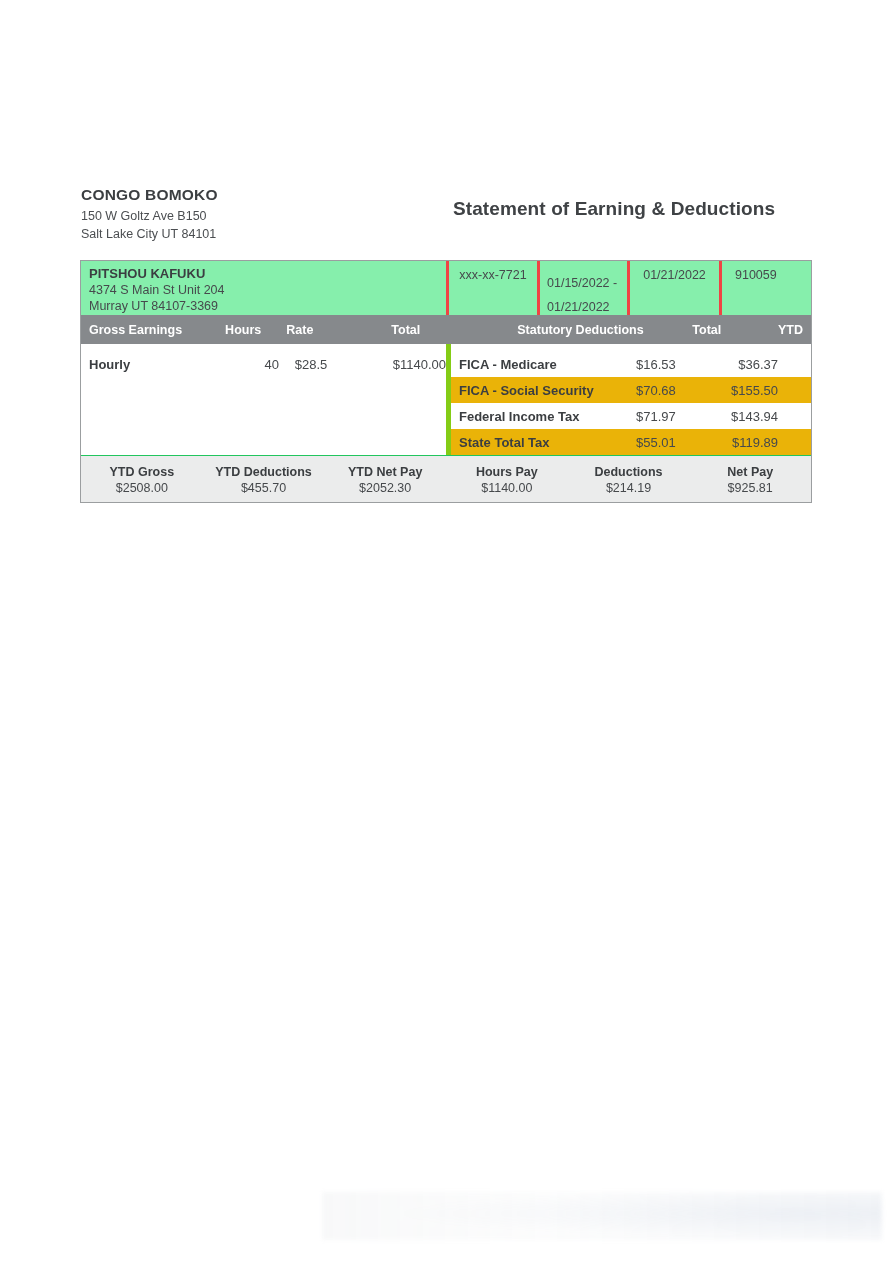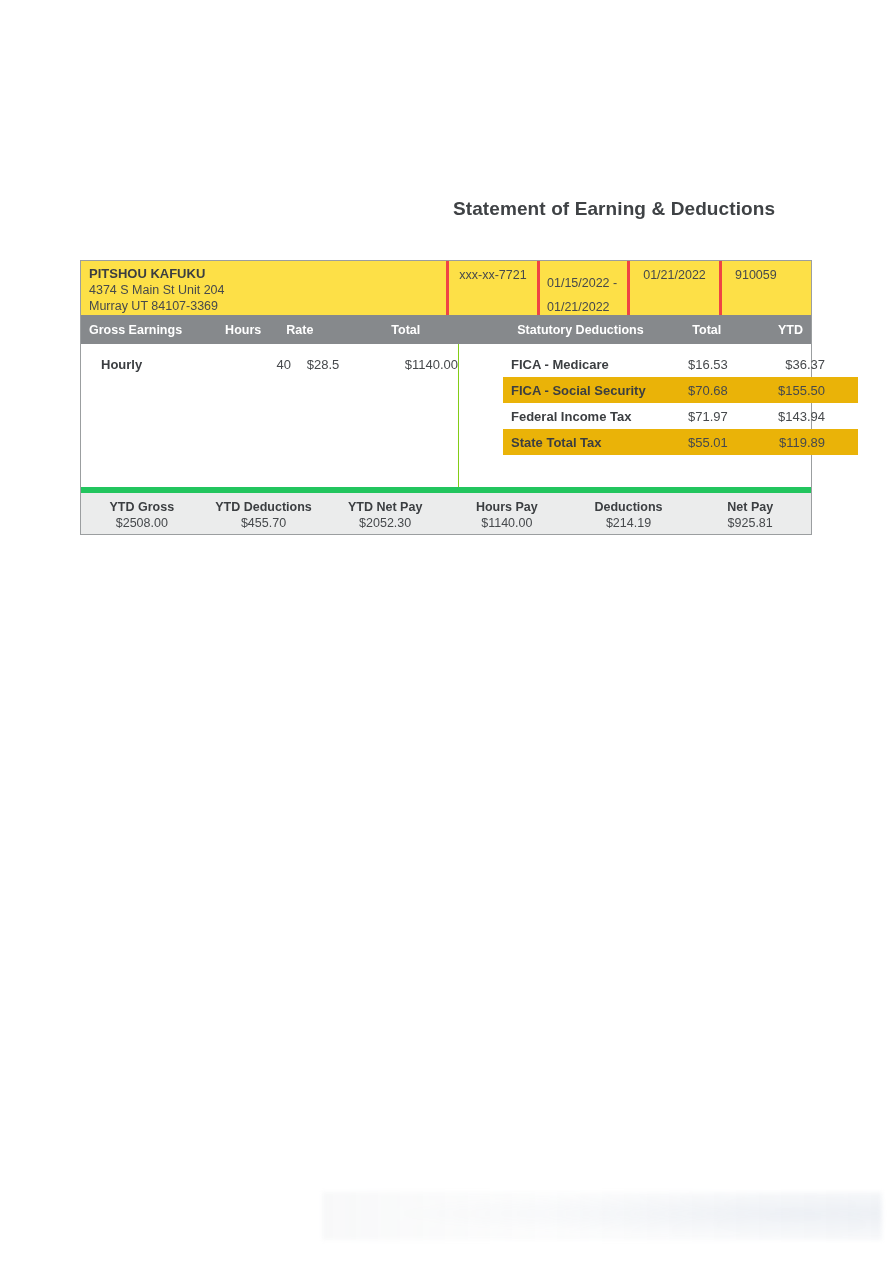--- a/index.html
+++ b/index.html
@@ -38,61 +38,61 @@
   }
   .hdr-row .c { padding: 0 8px; white-space: nowrap; }
 
   
   .col-name { width: 365px; }
   .col-ssn  { width: 91px;  text-align: center; }
   .col-pp   { width: 90px;  text-align: center; }
   .col-pd   { width: 92px;  text-align: center; }
   .col-id   { width: 92px;  text-align: center; }
 
-  .emp-row { display: flex; height: 54px; background: #fde047; }
+  .emp-row { display: flex; height: 54px; background: #86efac; }
   .emp-row > .cell { padding: 5px 8px; font-size: 12.5px; color: #46494c; }
   .emp-row > .cell + .cell { border-left: 3px solid #ef4444; }
   .emp-name { font-weight: bold; font-size: 13px; color: #3b3e41; margin-bottom: 2px; }
   .emp-addr { line-height: 15.5px; }
   .cell.ssn { width: 91px; text-align: center; padding-top: 7px; }
   .cell.pp  { width: 90px; padding-top: 10px; line-height: 24px; padding-left: 7px; }
   .cell.pd  { width: 92px; text-align: center; padding-top: 7px; }
   .cell.id  { width: 92px; padding-top: 7px; padding-left: 13px; }
   .cell.nm  { width: 365px; }
 
   
   .hdr2 { height: 29px; }
   .h-earn-label { width: 132px; padding-left: 8px; }
   .h-hours { width: 66px; text-align: right; }
   .h-rate  { width: 64px; text-align: center; }
   .h-total-l { width: 103px; text-align: right; padding-right: 0; }
   .h-ded-label { width: 185px; padding-left: 8px; margin-left: 81px; }
   .h-total-r { width: 90px; text-align: left; padding: 0; }
   .h-ytd { flex: 1; text-align: right; padding-right: 33px; }
 
-  .body-wrap { display: flex; height: 143px; background: #fff; margin-left: 12px; }
+  .body-wrap { display: flex; height: 111px; background: #fff; }
   .earn-sect { width: 365px; padding-top: 7px; }
   .earn-row { display: flex; height: 26px; align-items: center; font-size: 13px; }
   .e-label { width: 132px; padding-left: 8px; font-weight: bold; color: #3b3e41; }
   .e-hours { width: 66px; text-align: right; color: #46494c; }
   .e-rate  { width: 64px; text-align: center; color: #46494c; }
   .e-total { width: 103px; text-align: right; color: #46494c; }
 
-  .ded-sect { flex: 1; border-left: 1px solid #84cc16; padding-top: 7px; padding-left: 44px; }
+  .ded-sect { flex: 1; border-left: 5px solid #84cc16; padding-top: 7px; }
   .ded-row { display: flex; height: 26px; align-items: center; font-size: 13px; }
   .ded-row.alt { background: #eab308; }
   .d-label { width: 185px; padding-left: 8px; font-weight: bold; color: #3b3e41; }
   .d-total { width: 90px; text-align: left; color: #46494c; }
   .d-ytd   { flex: 1; text-align: right; padding-right: 33px; color: #46494c; }
 
   
   .summary {
     display: flex; height: 47px;
     background: #ebecec;
-    border-top: 6px solid #22c55e;
+    border-top: 1px solid #22c55e;
     align-items: center;
   }
   .sum-item { width: 122px; text-align: center; padding-top: 2px; }
   .sum-label { font-weight: bold; font-size: 12.5px; color: #3b3e41; }
   .sum-value { font-size: 12.5px; color: #46494c; margin-top: 2px; }
 
   
   .artifact {
     position: absolute; left: 322px; top: 1192px; width: 560px; height: 48px;
     background:
@@ -100,20 +100,25 @@
       linear-gradient(90deg, rgba(160,168,176,0.07), rgba(160,168,176,0.03) 40%, rgba(150,165,190,0.09));
     filter: blur(2px);
     pointer-events: none;
   }
 </style>
 </head>
 <body>
 
 <div class="page">
 
+  <div class="company">
+    <div class="company-name">CONGO BOMOKO</div>
+    <div class="company-line">150 W Goltz Ave B150</div>
+    <div class="company-line">Salt Lake City UT 84101</div>
+  </div>
 
   <div class="doc-title">Statement of Earning &amp; Deductions</div>
 
   <div class="paytable">
 
 
     <div class="emp-row">
       <div class="cell nm">
         <div class="emp-name">PITSHOU KAFUKU</div>
         <div class="emp-addr">4374 S Main St Unit 204</div>

